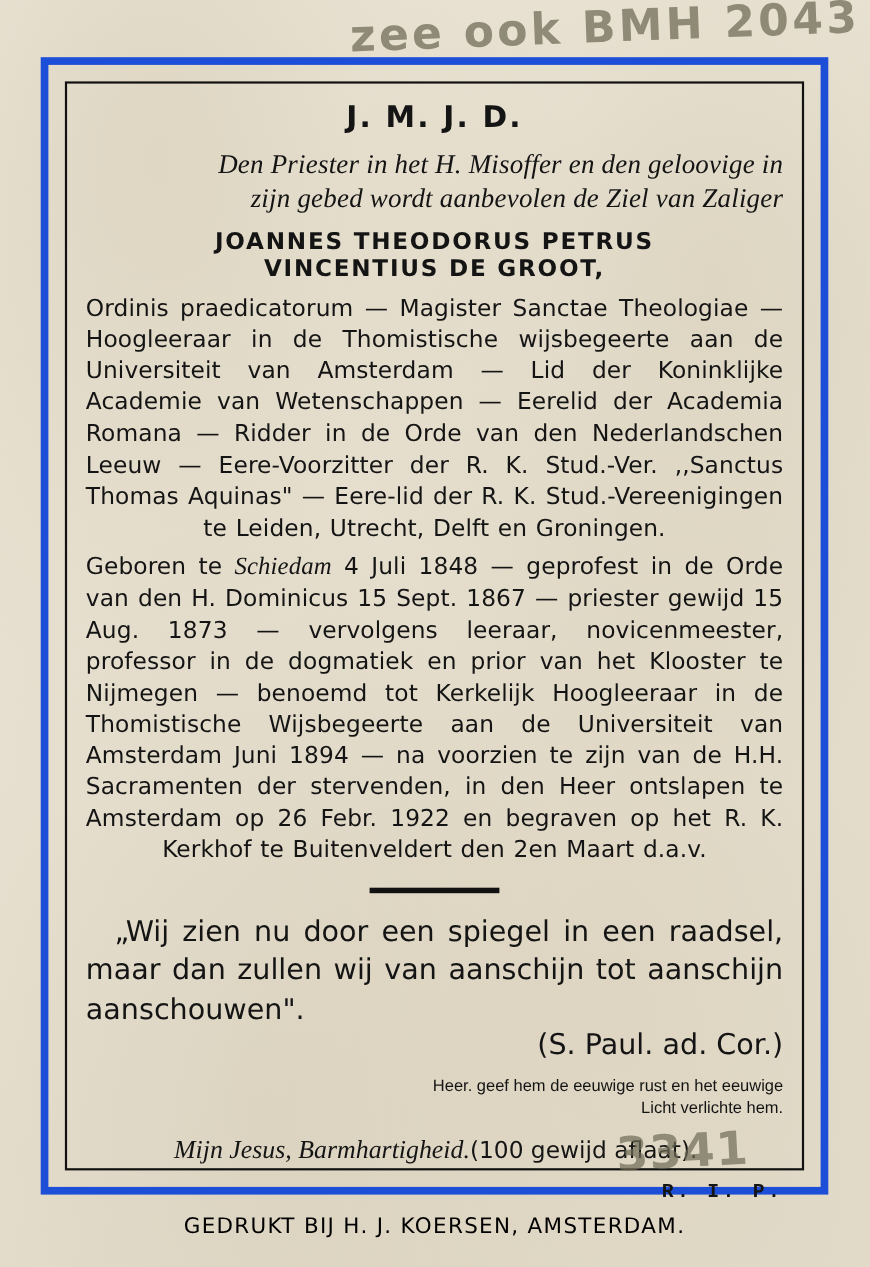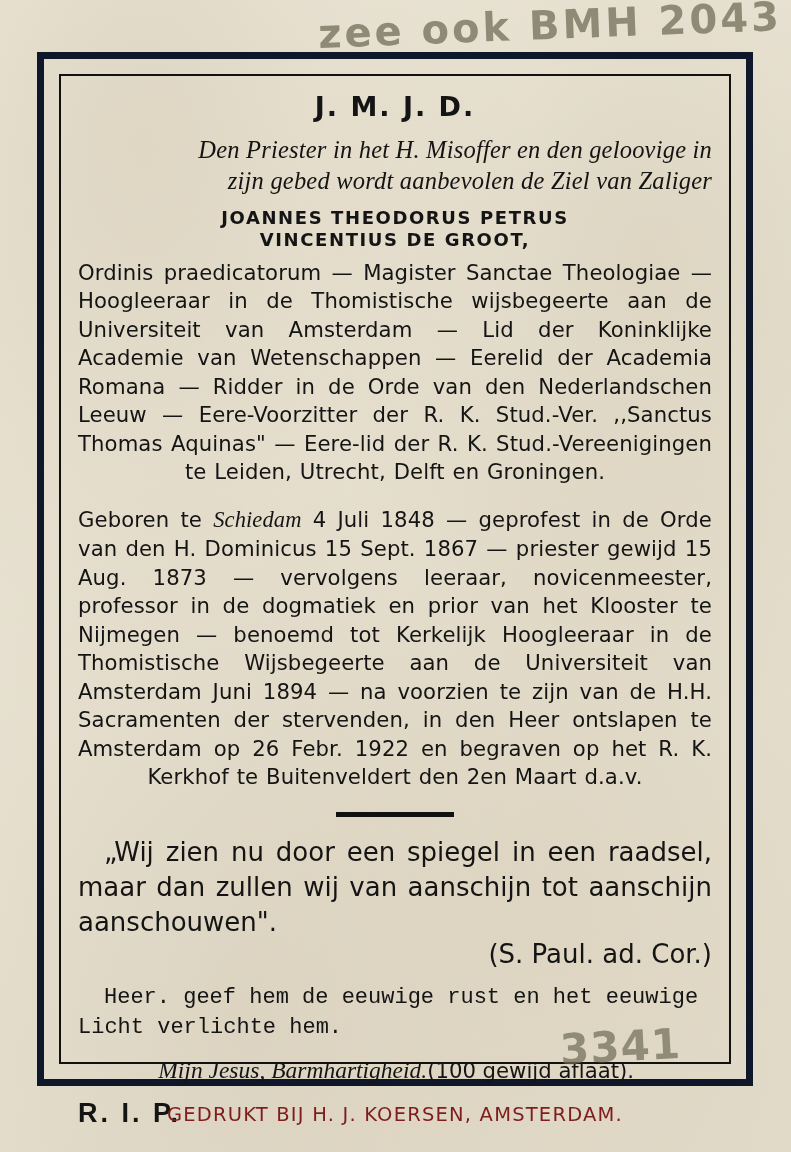--- a/index.html
+++ b/index.html
@@ -71,21 +71,21 @@
     height: 1078px;
     background: transparent;
   }
 
   #card-frame-outer {
     position: absolute;
     left: 4px;
     top: 4px;
     right: 4px;
     bottom: 40px;
-    border: 7px solid #0f172a;
+    border: 7px solid #1d4ed8;
   }
 
   #card-frame-inner {
     position: absolute;
     left: 15px;
     top: 15px;
     right: 15px;
     bottom: 15px;
     border: 2px solid #111;
   }
@@ -114,39 +114,39 @@
     font-size: 24.5px;
     line-height: 1.28;
     text-align: right;
     margin-bottom: 10px;
     letter-spacing: 0.2px;
   }
 
   .name {
     font-family: "DejaVu Sans", sans-serif;
     font-weight: bold;
-    font-size: 18px;
+    font-size: 21px;
     letter-spacing: 1.6px;
     text-align: center;
     line-height: 1.22;
     margin: 6px 0 8px 0;
   }
 
   .body-block {
     font-family: "DejaVu Sans", sans-serif;
     font-size: 21.2px;
     line-height: 1.345;
     letter-spacing: 0.1px;
     text-align: justify;
     text-align-last: center;
     word-spacing: 1px;
   }
 
   .body-block.tight {
-    margin-top: 18px;
+    margin-top: 6px;
   }
 
   .body-block i, .ital {
     font-family: "Liberation Serif", serif;
     font-style: italic;
     font-size: 22.5px;
   }
 
   #divider {
     width: 118px;
@@ -165,60 +165,61 @@
   }
 
   .quote .indent { padding-left: 26px; }
 
   .attrib {
     float: right;
     margin-top: 32px;
   }
 
   .prayer {
-    font-family: Liberation Mono, monospace;
-    font-size: 22px;
+    font-family: Liberation Sans, sans-serif;
+    font-size: 15px;
     line-height: 1.36;
     margin-top: 10px;
+    text-align: right;
   }
 
   .ejaculation {
     margin-top: 14px;
     font-size: 21.2px;
     font-family: "DejaVu Sans", sans-serif;
     display: flex;
     justify-content: flex-end;
     align-items: baseline;
   }
   .ejaculation .left {
     font-family: "Liberation Serif", serif;
     font-style: italic;
     font-size: 23.5px;
   }
   .ejaculation .right { padding-right: 78px; }
 
   .rip {
-    text-align: left;
-    font-family: Liberation Sans, sans-serif;
+    text-align: right;
+    font-family: Liberation Mono, monospace;
     font-weight: bold;
-    font-size: 27px;
+    font-size: 18px;
     letter-spacing: 3px;
     margin-top: 14px;
   }
 
   #printer-line {
     position: absolute;
     left: 0;
     right: 0;
     bottom: 0;
     text-align: center;
     font-family: "DejaVu Sans", sans-serif;
     font-size: 19.5px;
     letter-spacing: 1.2px;
-    color: #7f1d1d;
+    color: #000000;
   }
 
   .clearfix::after { content: ""; display: block; clear: both; }
 </style>
 </head>
 <body>
 
 <div id="page">
   <div id="paper-texture"></div>
 

